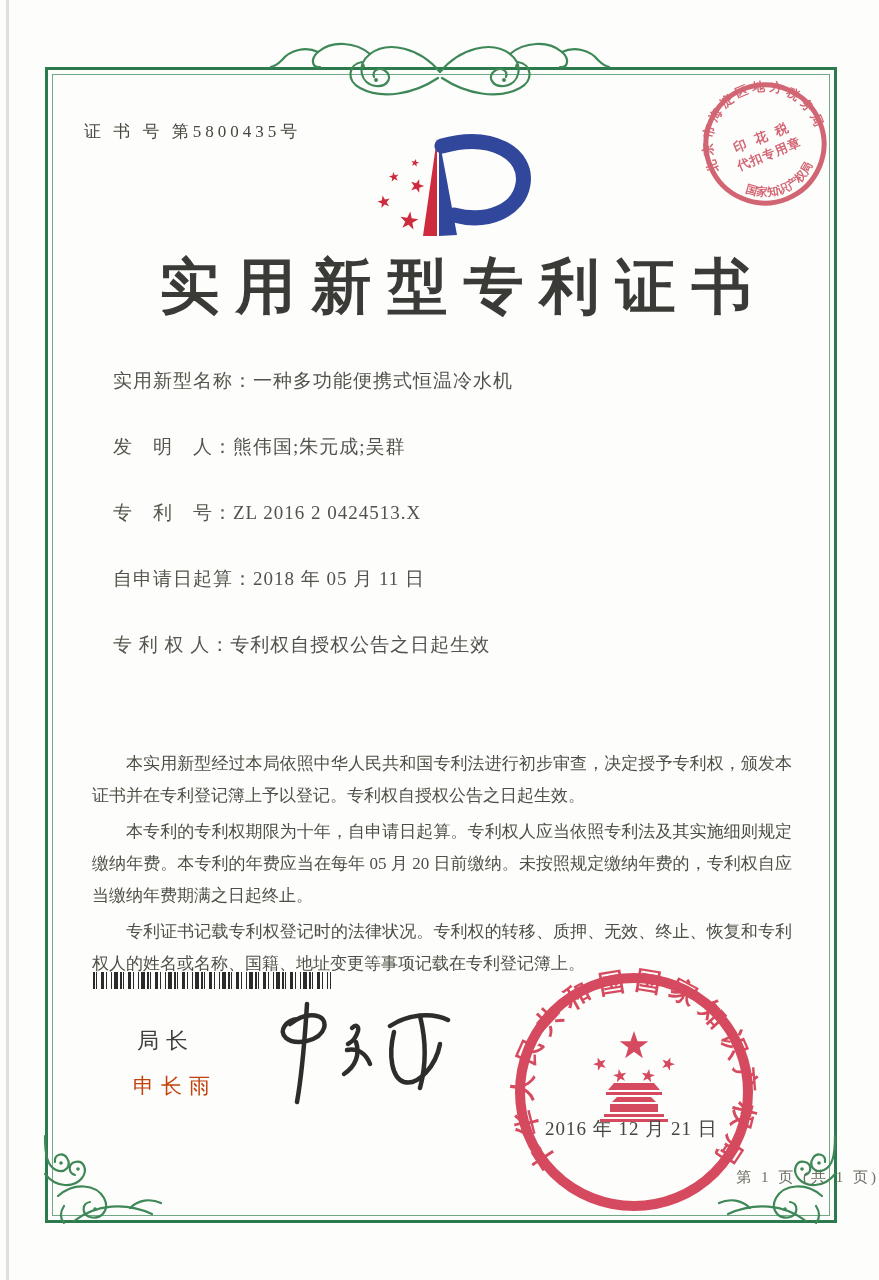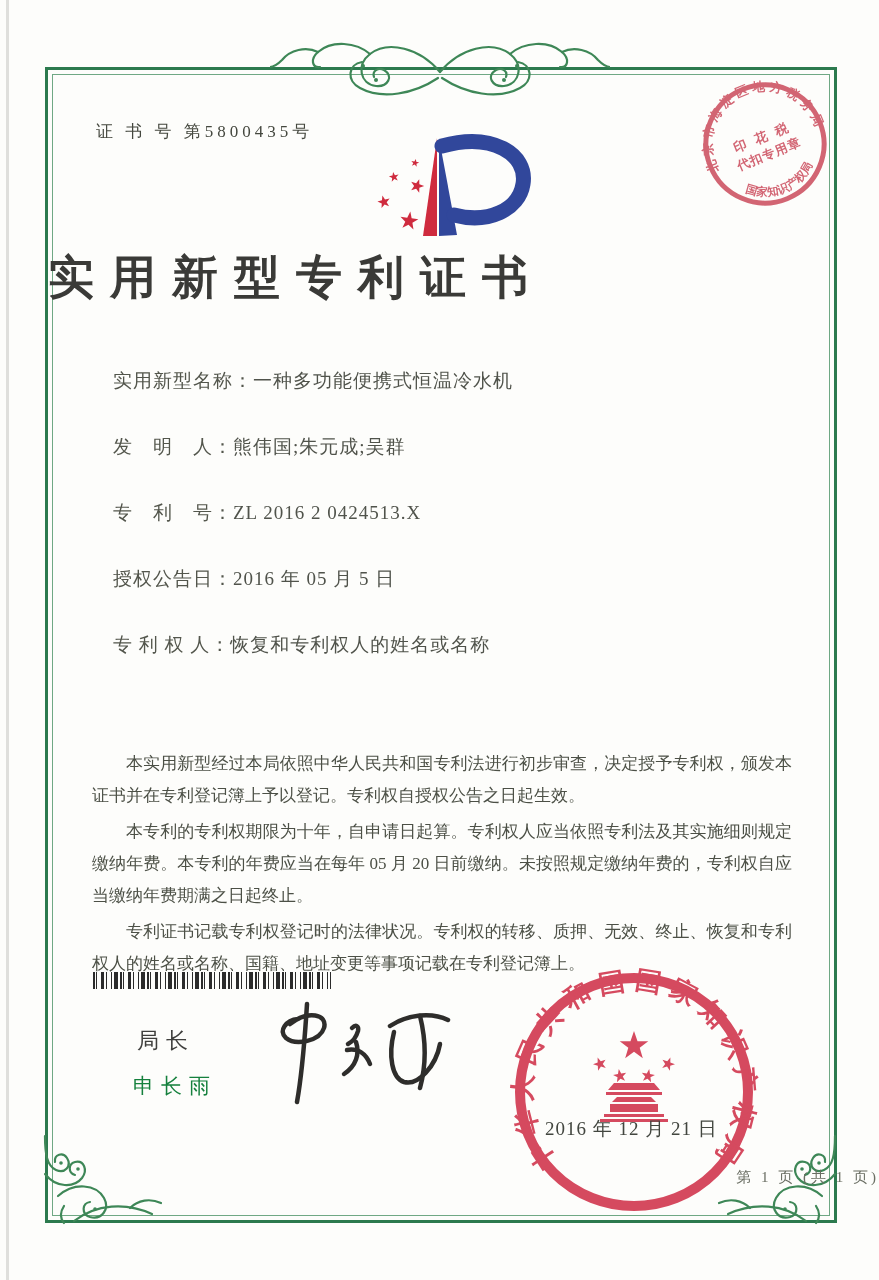--- a/index.html
+++ b/index.html
@@ -11,27 +11,27 @@
   .scan-edge{position:absolute;left:6px;top:0;width:3px;height:100%;background:#c7c7c3;opacity:.55;}
   .frame-outer{
     position:absolute;left:45px;top:67px;width:792px;height:1156px;
     border:3px solid #2c7a4e;box-sizing:border-box;
   }
   .frame-inner{
     position:absolute;left:4px;top:4px;right:4px;bottom:4px;
     border:1px solid #6fa884;
   }
   .cert-no{
-    position:absolute;left:96px;top:120px;
+    position:absolute;left:84px;top:120px;
     font-size:17px;letter-spacing:4px;color:#45483f;
   }
   .logo{position:absolute;left:330px;top:130px;}
   .title{
     position:absolute;left:0;right:0;top:247px;margin:0;
-    font-size:46px;font-weight:700;
+    text-align:center;font-size:60px;font-weight:700;
     letter-spacing:16px;color:#3a3a37;text-indent:16px;padding-left:32px;
   }
   .fields{position:absolute;left:98px;top:368px;width:700px;}
   .field-row{height:26px;margin-bottom:40px;font-size:19px;color:#53564c;letter-spacing:1px;white-space:nowrap;margin-left:15px;}
   .field-label{color:#53564c;}
   .field-value{color:#50534b;}
   .paragraphs{
     position:absolute;left:88px;top:744px;width:708px;
     font-size:17px;line-height:1.88;color:#4c5046;text-align:justify;
   }
@@ -40,21 +40,21 @@
     position:absolute;left:93px;top:972px;width:238px;height:17px;
     background:repeating-linear-gradient(90deg,
       #2b2b2b 0 2px,transparent 2px 3px,
       #2b2b2b 3px 4px,transparent 4px 8px,
       #2b2b2b 8px 11px,transparent 11px 13px,
       #2b2b2b 13px 14px,transparent 14px 18px,
       #2b2b2b 18px 19px,transparent 19px 21px,
       #2b2b2b 21px 25px,transparent 25px 27px);
   }
   .sig-title{position:absolute;left:137px;top:1026px;font-size:22px;letter-spacing:7px;color:#3f3f3d;font-family:"Liberation Sans",sans-serif;}
-  .sig-name{position:absolute;left:133px;top:1072px;font-size:21px;letter-spacing:7px;color:#15803d;font-family:"Liberation Sans",sans-serif;}
+  .sig-name{position:absolute;left:133px;top:1072px;font-size:21px;letter-spacing:7px;color:#c2410c;font-family:"Liberation Sans",sans-serif;}
   .signature-svg{position:absolute;left:252px;top:994px;}
   .main-seal{position:absolute;left:505px;top:963px;opacity:.87;}
   .issue-date{
     position:absolute;left:545px;top:1116px;z-index:5;
     font-size:19px;letter-spacing:1px;color:#42463f;
   }
   .footer{
     position:absolute;left:0;right:0;top:1168px;text-align:right;
     font-size:15px;letter-spacing:3px;color:#6a6e63;
   }
@@ -135,24 +135,24 @@
   <div class="field-row">
     <span class="field-label">实用新型名称：</span><span class="field-value">一种多功能便携式恒温冷水机</span>
   </div>
   <div class="field-row">
     <span class="field-label">发　明　人：</span><span class="field-value">熊伟国;朱元成;吴群</span>
   </div>
   <div class="field-row">
     <span class="field-label">专　利　号：</span><span class="field-value">ZL 2016 2 0424513.X</span>
   </div>
   <div class="field-row">
-    <span class="field-label">授权公告日：</span><span class="field-value">2016 年 05 月 5 日</span>
-  </div>
-  <div class="field-row">
-    <span class="field-label">专 利 权 人：</span><span class="field-value">恢复和专利权人的姓名或名称</span>
+    <span class="field-label">自申请日起算：</span><span class="field-value">2018 年 05 月 11 日</span>
+  </div>
+  <div class="field-row">
+    <span class="field-label">专 利 权 人：</span><span class="field-value">专利权自授权公告之日起生效</span>
   </div>
 </div>
 
 <div class="paragraphs">
   <p>本实用新型经过本局依照中华人民共和国专利法进行初步审查，决定授予专利权，颁发本证书并在专利登记簿上予以登记。专利权自授权公告之日起生效。</p>
   <p>本专利的专利权期限为十年，自申请日起算。专利权人应当依照专利法及其实施细则规定缴纳年费。本专利的年费应当在每年 05 月 20 日前缴纳。未按照规定缴纳年费的，专利权自应当缴纳年费期满之日起终止。</p>
   <p>专利证书记载专利权登记时的法律状况。专利权的转移、质押、无效、终止、恢复和专利权人的姓名或名称、国籍、地址变更等事项记载在专利登记簿上。</p>
 </div>
 
 <div class="barcode"></div>

